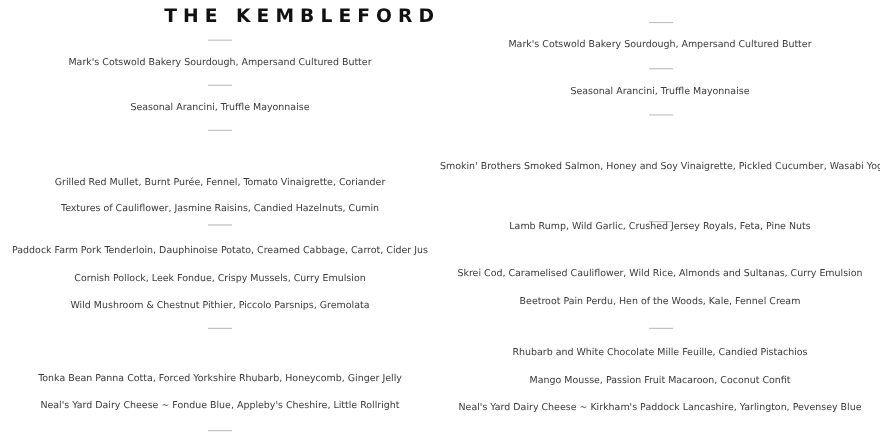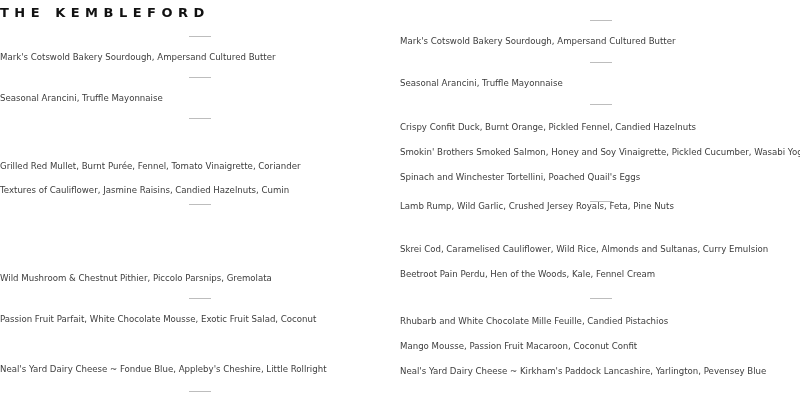--- a/index.html
+++ b/index.html
@@ -1,58 +1,58 @@
 <!DOCTYPE html>
 <html><head>
   <meta charset="utf-8">
   <style>
     html, body { margin: 0; padding: 0; background: #ffffff; }
     body { width: 800px; height: 400px; position: relative; overflow: hidden;
       font-family: "DejaVu Sans", sans-serif; color: #3a3a3a; }
     .col { position: absolute; top: 0; width: 400px; height: 400px; }
     .col.left { left: 0; }
     .col.right { left: 400px; }
-    .title { position: absolute; top: 5px; left: 0; width: 400px; text-align: left;
-      font-family: "DejaVu Sans", sans-serif; font-weight: bold; font-size: 13px;
+    .title { position: absolute; top: 5px; left: 0; width: 400px; text-align: right;
+      font-family: "DejaVu Sans", sans-serif; font-weight: bold; font-size: 17px;
       letter-spacing: 5.5px; color: #111; }
     .div { position: absolute; height: 1px; width: 22px; background: #bdbdbd; }
     .left .div { left: 189px; }
     .right .div { left: 190px; }
-    .item { position: absolute; left: 0; width: 400px; text-align: left;
+    .item { position: absolute; left: 0; width: 400px; text-align: center;
       font-size: 8.6px; line-height: 12px; white-space: nowrap; color: #3c3c3c; }
   </style>
 </head>
 <body>
 
 <div class="col left">
   <div class="title">THE KEMBLEFORD</div>
   <div class="div" style="top:36px"></div>
   <div class="item" style="top:51px">Mark's Cotswold Bakery Sourdough, Ampersand Cultured Butter</div>
   <div class="div" style="top:77px"></div>
   <div class="item" style="top:92px">Seasonal Arancini, Truffle Mayonnaise</div>
   <div class="div" style="top:118px"></div>
   <div class="item" style="top:160px">Grilled Red Mullet, Burnt  Purée, Fennel, Tomato Vinaigrette, Coriander</div>
   <div class="item" style="top:184px">Textures of Cauliflower, Jasmine Raisins, Candied Hazelnuts, Cumin</div>
   <div class="div" style="top:204px"></div>
+  <div class="item" style="top:222px">Paddock Farm Pork Tenderloin, Dauphinoise Potato, Creamed Cabbage, Carrot, Cider Jus</div>
+  <div class="item" style="top:247px">Cornish Pollock, Leek Fondue, Crispy Mussels, Curry Emulsion</div>
   <div class="item" style="top:272px">Wild Mushroom &amp; Chestnut Pithier, Piccolo Parsnips, Gremolata</div>
   <div class="div" style="top:298px"></div>
-  <div class="item" style="top:313px">Passion Fruit Parfait, White Chocolate Mousse, Exotic Fruit Salad, Coconut</div>
+  <div class="item" style="top:338px">Tonka Bean Panna Cotta, Forced Yorkshire Rhubarb, Honeycomb, Ginger Jelly</div>
   <div class="item" style="top:363px">Neal's Yard Dairy Cheese ~ Fondue Blue, Appleby's Cheshire, Little Rollright</div>
   <div class="div" style="top:391px"></div>
 </div>
 
 <div class="col right">
   <div class="div" style="top:20px"></div>
   <div class="item" style="top:35px">Mark's Cotswold Bakery Sourdough, Ampersand Cultured Butter</div>
   <div class="div" style="top:62px"></div>
   <div class="item" style="top:77px">Seasonal Arancini, Truffle Mayonnaise</div>
   <div class="div" style="top:104px"></div>
-  <div class="item" style="top:121px">Crispy Confit Duck, Burnt Orange, Pickled Fennel, Candied Hazelnuts</div>
   <div class="item" style="top:146px">Smokin' Brothers Smoked Salmon, Honey and Soy Vinaigrette, Pickled Cucumber, Wasabi Yoghurt</div>
-  <div class="item" style="top:171px">Spinach and Winchester Tortellini, Poached Quail's Eggs</div>
   <div class="div" style="top:201px"></div>
   <div class="item" style="top:200px">Lamb Rump, Wild Garlic, Crushed Jersey Royals, Feta, Pine Nuts</div>
   <div class="item" style="top:243px">Skrei Cod, Caramelised Cauliflower, Wild Rice, Almonds and Sultanas, Curry Emulsion</div>
   <div class="item" style="top:268px">Beetroot Pain Perdu, Hen of the Woods, Kale, Fennel Cream</div>
   <div class="div" style="top:298px"></div>
   <div class="item" style="top:315px">Rhubarb and White Chocolate Mille Feuille, Candied Pistachios</div>
   <div class="item" style="top:340px">Mango Mousse, Passion Fruit Macaroon, Coconut Confit</div>
   <div class="item" style="top:365px">Neal's Yard Dairy Cheese ~ Kirkham's Paddock Lancashire, Yarlington, Pevensey Blue</div>
 </div>
 

